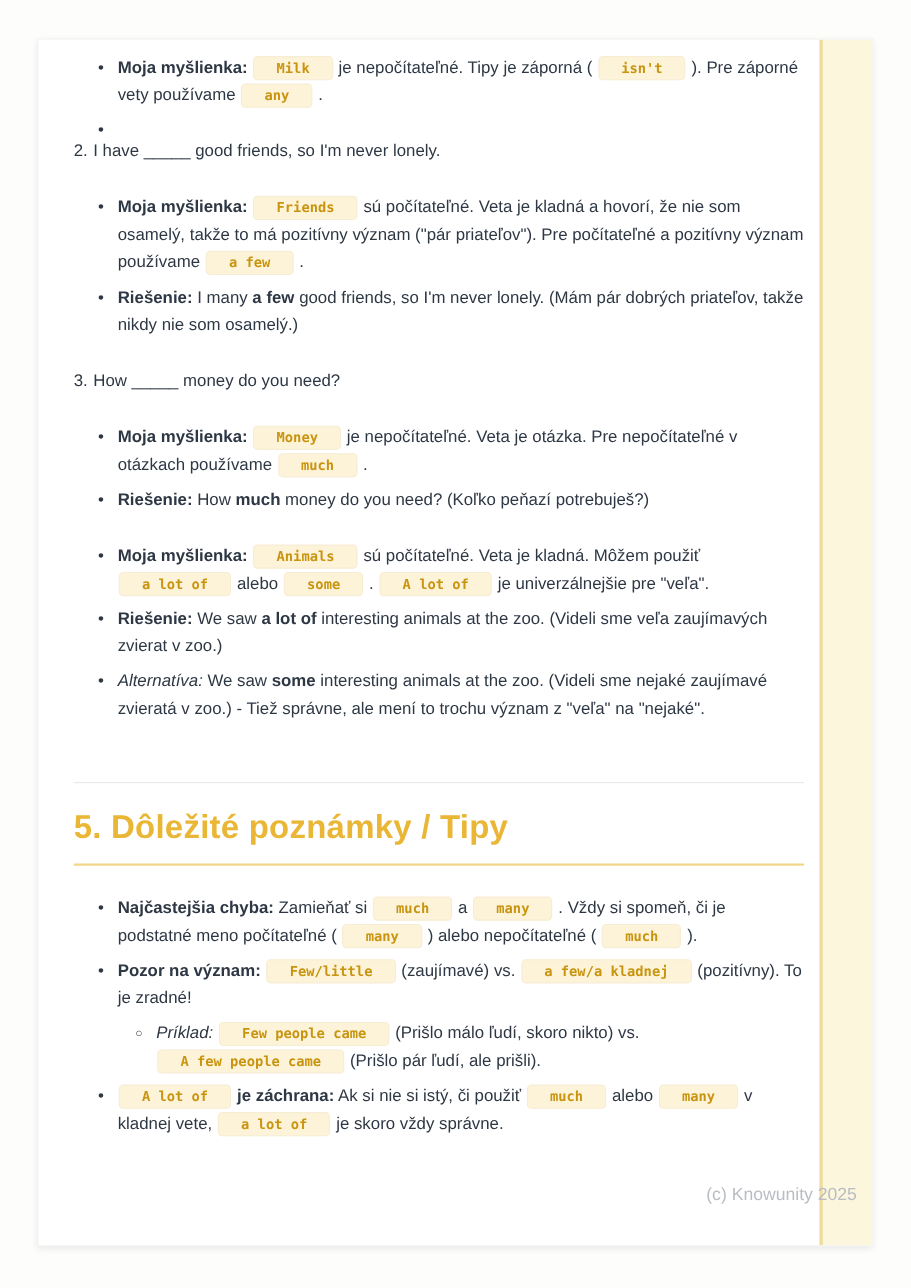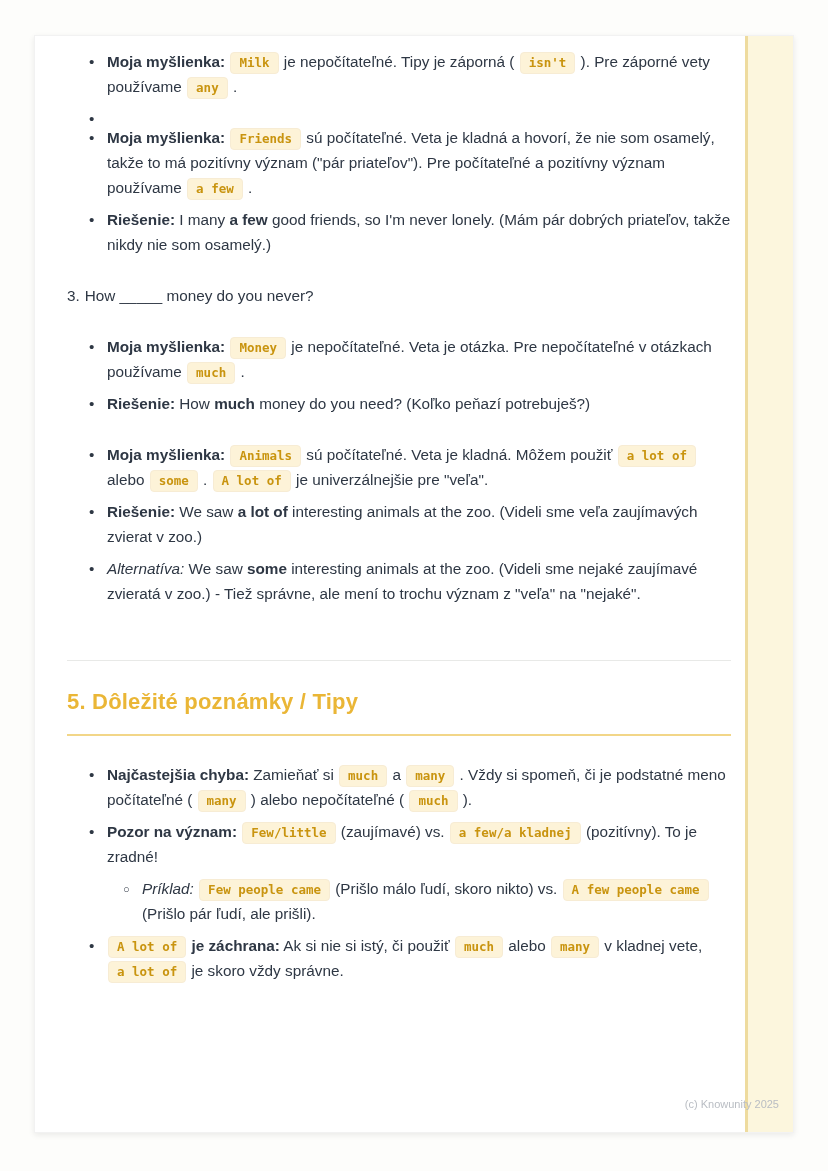--- a/index.html
+++ b/index.html
@@ -85,65 +85,66 @@
   .i{font-style:italic;}
   code.chip{
     display:inline-block;
     font-family:"DejaVu Sans Mono", monospace;
     font-size:12.5px;
     font-weight:bold;
     color:var(--chip-text);
     background:var(--chip-bg);
     border:1px solid var(--chip-border);
     border-radius:4px;
-    padding:2px 8px;
+    padding:2px 20px;
     margin:0 1px;
     line-height:16px;
     vertical-align:baseline;
     white-space:nowrap;
   }
   .divider{
     height:1px;
     background:var(--divider);
     margin:54px 0 0 0;
   }
   h2.section-heading{
     margin:24px 0 26px 0;
     padding-bottom:15px;
     border-bottom:2px solid var(--accent-underline);
     color:var(--accent);
-    font-size:22px;
+    font-size:30px;
     line-height:34px;
     font-weight:bold;
     letter-spacing:0.2px;
   }
   .watermark{
     position:absolute;
     right:14px;
-    bottom:22px;
+    bottom:36px;
     z-index:2;
-    font-size:11px;
+    font-size:16px;
     color:var(--muted);
   }
 </style>
 </head>
 <body>
 
 <div class="page">
   <div class="accent-strip"></div>
   <div class="content" id="doc-content">
       <ul class="bullets">
         <li><span class="marker">•</span><span class="li-body"><span class="b">Moja myšlienka:</span><span class="t"> </span><code class="chip">Milk</code><span class="t"> je nepočítateľné. Tipy je záporná ( </span><code class="chip">isn't</code><span class="t"> ). Pre záporné vety používame </span><code class="chip">any</code><span class="t"> .</span></span></li>
         <li><span class="marker">•</span></li>
       </ul>
+      <div class="numbered"><span class="num">2.</span><span class="t">I have _____ good friends, so I'm never lonely.</span></div>
       <ul class="bullets">
         <li><span class="marker">•</span><span class="li-body"><span class="b">Moja myšlienka:</span><span class="t"> </span><code class="chip">Friends</code><span class="t"> sú počítateľné. Veta je kladná a hovorí, že nie som osamelý, takže to má pozitívny význam ("pár priateľov"). Pre počítateľné a pozitívny význam používame </span><code class="chip">a few</code><span class="t"> .</span></span></li>
         <li><span class="marker">•</span><span class="li-body"><span class="b">Riešenie:</span><span class="t"> I many </span><span class="b">a few</span><span class="t"> good friends, so I'm never lonely. (Mám pár dobrých priateľov, takže nikdy nie som osamelý.)</span></span></li>
       </ul>
-      <div class="numbered"><span class="num">3.</span><span class="t">How _____ money do you never?</span></div>
+      <div class="numbered"><span class="num">3.</span><span class="t">How _____ money do you need?</span></div>
       <ul class="bullets">
         <li><span class="marker">•</span><span class="li-body"><span class="b">Moja myšlienka:</span><span class="t"> </span><code class="chip">Money</code><span class="t"> je nepočítateľné. Veta je otázka. Pre nepočítateľné v otázkach používame </span><code class="chip">much</code><span class="t"> .</span></span></li>
         <li><span class="marker">•</span><span class="li-body"><span class="b">Riešenie:</span><span class="t"> How </span><span class="b">much</span><span class="t"> money do you need? (Koľko peňazí potrebuješ?)</span></span></li>
       </ul>
       <ul class="bullets">
         <li><span class="marker">•</span><span class="li-body"><span class="b">Moja myšlienka:</span><span class="t"> </span><code class="chip">Animals</code><span class="t"> sú počítateľné. Veta je kladná. Môžem použiť </span><code class="chip">a lot of</code><span class="t"> alebo </span><code class="chip">some</code><span class="t"> . </span><code class="chip">A lot of</code><span class="t"> je univerzálnejšie pre "veľa".</span></span></li>
         <li><span class="marker">•</span><span class="li-body"><span class="b">Riešenie:</span><span class="t"> We saw </span><span class="b">a lot of</span><span class="t"> interesting animals at the zoo. (Videli sme veľa zaujímavých zvierat v zoo.)</span></span></li>
         <li><span class="marker">•</span><span class="li-body"><span class="i">Alternatíva:</span><span class="t"> We saw </span><span class="b">some</span><span class="t"> interesting animals at the zoo. (Videli sme nejaké zaujímavé zvieratá v zoo.) - Tiež správne, ale mení to trochu význam z "veľa" na "nejaké".</span></span></li>
       </ul>
       <div class="divider"></div>

